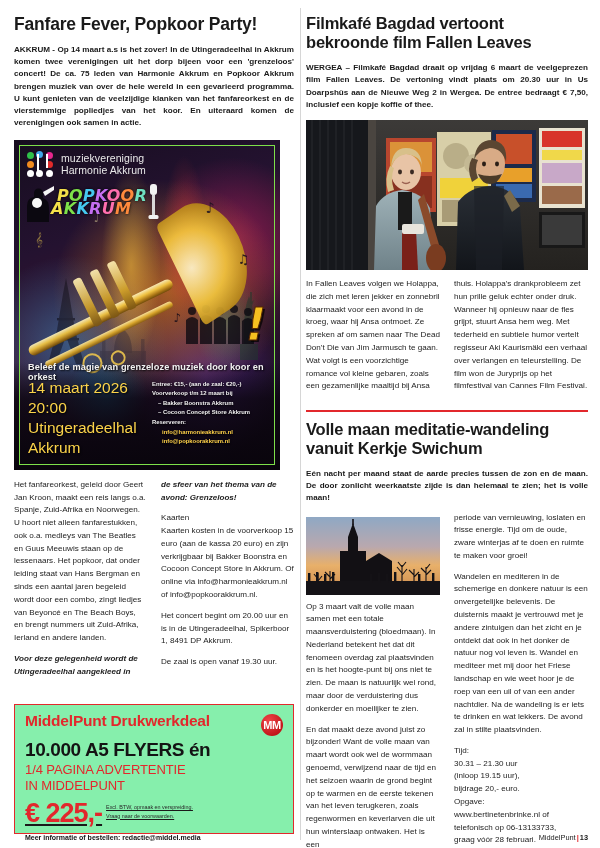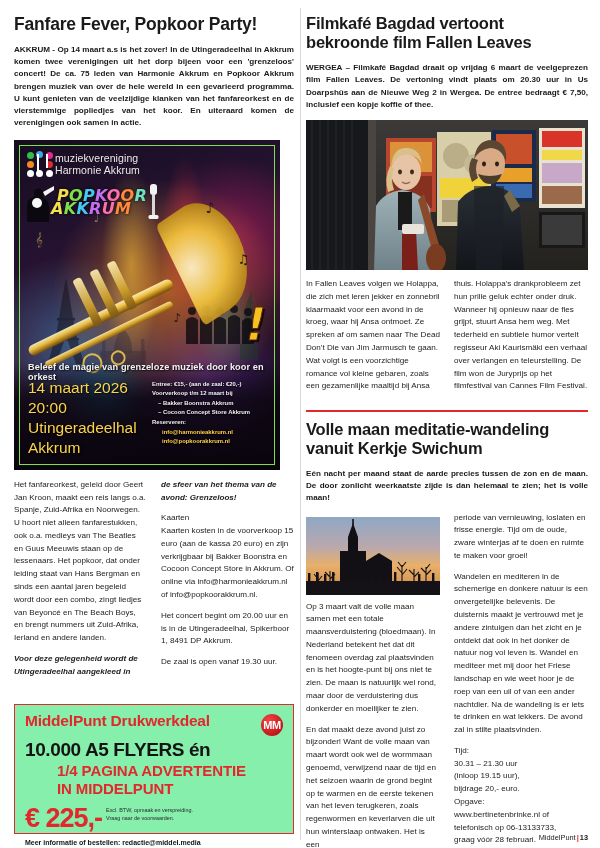--- a/index.html
+++ b/index.html
@@ -99,21 +99,21 @@
     position:absolute; left:12%; top:42%; width:40px; height:86px; z-index:2; opacity:.55;
   }
   .taj {
     position:absolute; left:31%; top:56%; width:54px; height:44px; z-index:2; opacity:.45;
   }
   .liberty { position:absolute; right:6%; top:46%; width:30px; height:68px; z-index:2; opacity:.6; }
   .choir { position:absolute; right:6%; bottom:38%; width:80px; height:42px; z-index:2; opacity:.85; }
   .note { position:absolute; color:#111; z-index:3; opacity:.85; font-family:"DejaVu Sans", sans-serif; }
 
   .logo-harm {
-    position:absolute; left:13px; top:11px; z-index:5; display:flex; align-items:center; 
+    position:absolute; left:13px; top:11px; z-index:5; display:flex; align-items:center; gap:6px;
   }
   .logo-dots { position:relative; width:28px; height:27px; }
   .logo-dots i { position:absolute; width:7px; height:7px; border-radius:50%; display:block; }
   .logo-dots .d1 { left:0px;  top:1px;  background:#2fbf4a; }
   .logo-dots .d2 { left:9px;  top:0px;  background:#3fa7e8; }
   .logo-dots .d3 { left:19px; top:1px;  background:#e8268e; }
   .logo-dots .d4 { left:0px;  top:10px; background:#f08a1e; }
   .logo-dots .d5 { left:19px; top:10px; background:#e02a2a; }
   .logo-dots .d6 { left:0px;  top:19px; background:#ffffff; }
   .logo-dots .d7 { left:9px;  top:19px; background:#ffffff; }
@@ -189,22 +189,22 @@
     border:1.4px solid #e2282c; background:#86efac; padding:7px 10px 6px 10px;
   }
   .ad-title { color:#e2282c; font-size:15.5px; font-weight:bold; letter-spacing:-.2px; }
   .ad-mm {
     position:absolute; right:10px; top:9px; width:22px; height:22px; border-radius:50%;
     background: radial-gradient(circle at 35% 30%, #f04447, #c01418 75%);
     color:#fff; font-size:11px; font-weight:bold; display:flex; align-items:center; justify-content:center;
     letter-spacing:-.5px;
   }
   .ad-l1 { font-size:19px; font-weight:bold; margin-top:9px; letter-spacing:-.4px; color:#141414; }
-  .ad-l2 { font-size:15px; font-weight:bold; color:#e2282c; line-height:1.22; margin-top:1px; letter-spacing:-.1px;margin-left:32px; }
-  .ad-price-row { display:flex; align-items:flex-start; gap:4px; margin-top:7px; }
+  .ad-l2 { font-size:13px; font-weight:normal; color:#e2282c; line-height:1.22; margin-top:1px; letter-spacing:-.1px; }
+  .ad-price-row { display:flex; align-items:center; gap:4px; margin-top:7px;text-decoration:underline; }
   .ad-price { font-size:27px; font-weight:bold; color:#e2282c; letter-spacing:-1px; line-height:.95; }
   .ad-fine { font-size:5.4px; line-height:1.5; color:#2a2a2a; padding-bottom:4px; }
   .ad-foot { font-size:7px; font-weight:bold; margin-top:8px; color:#141414; }
 
   
   .film-photo {
     width:282px; height:150px; margin-top:9px; position:relative; overflow:hidden;
     background: linear-gradient(180deg,#2b2f36,#15181d);
   }
   .church-photo {

